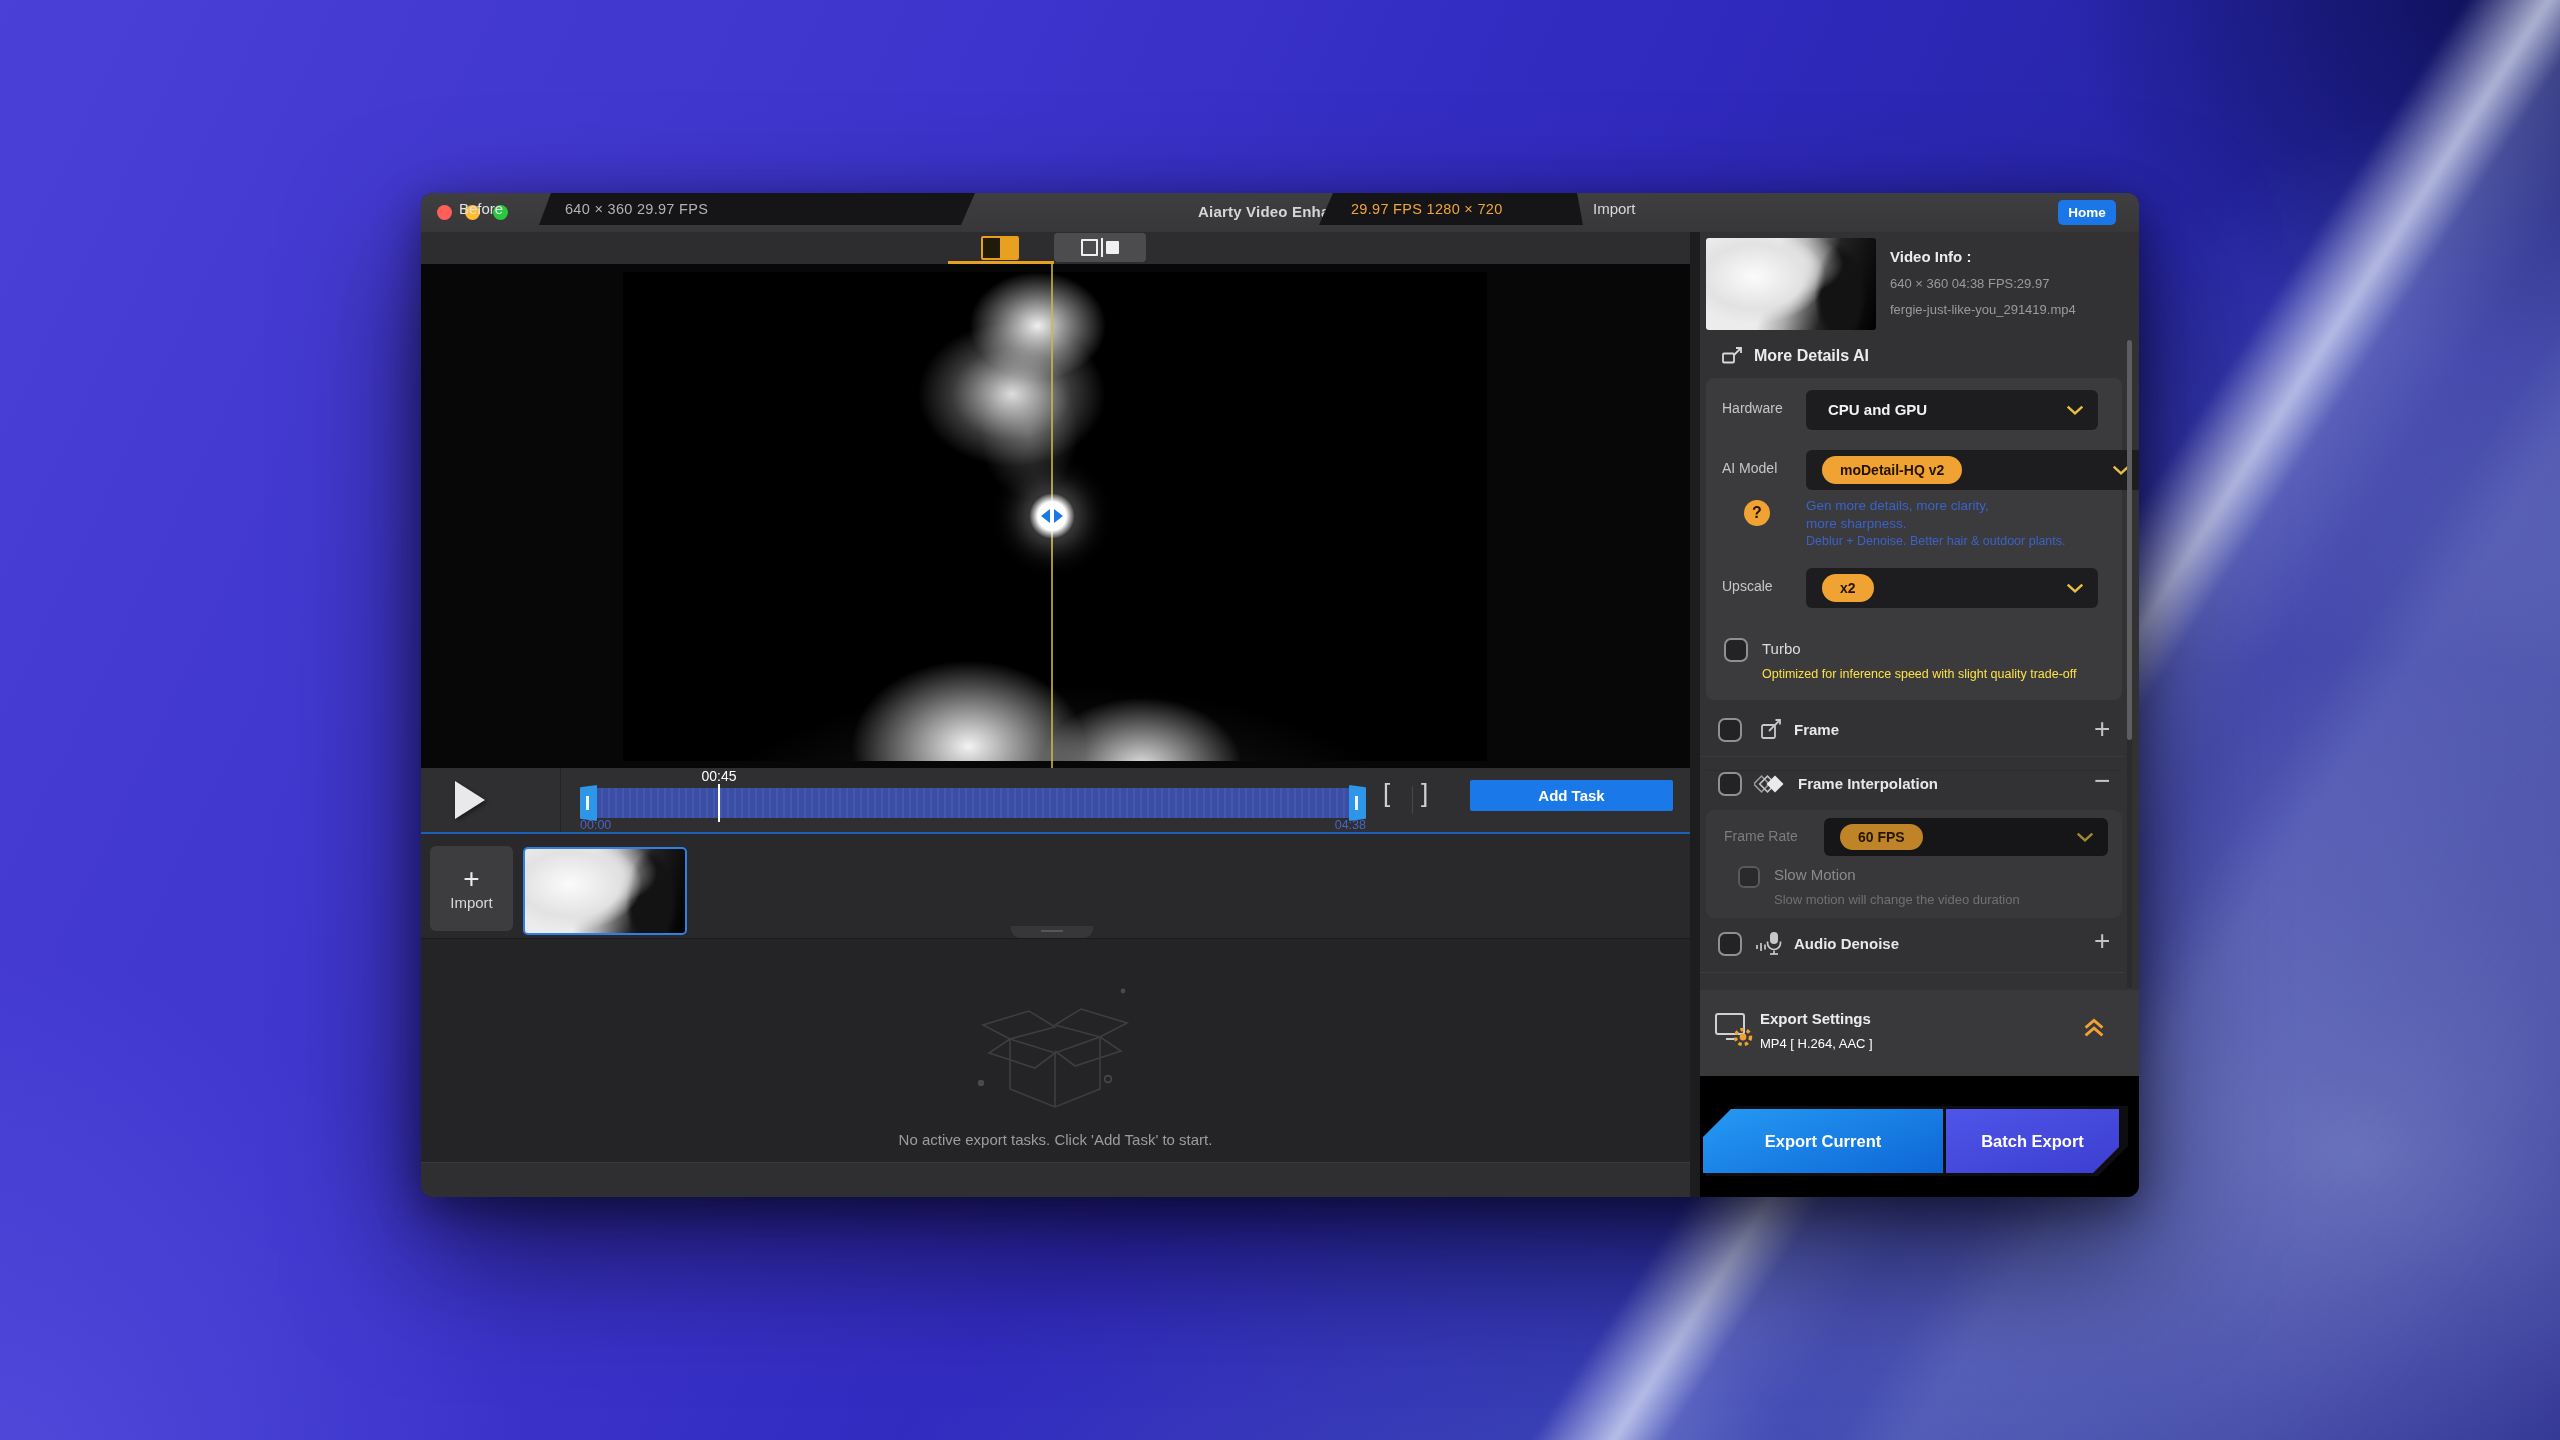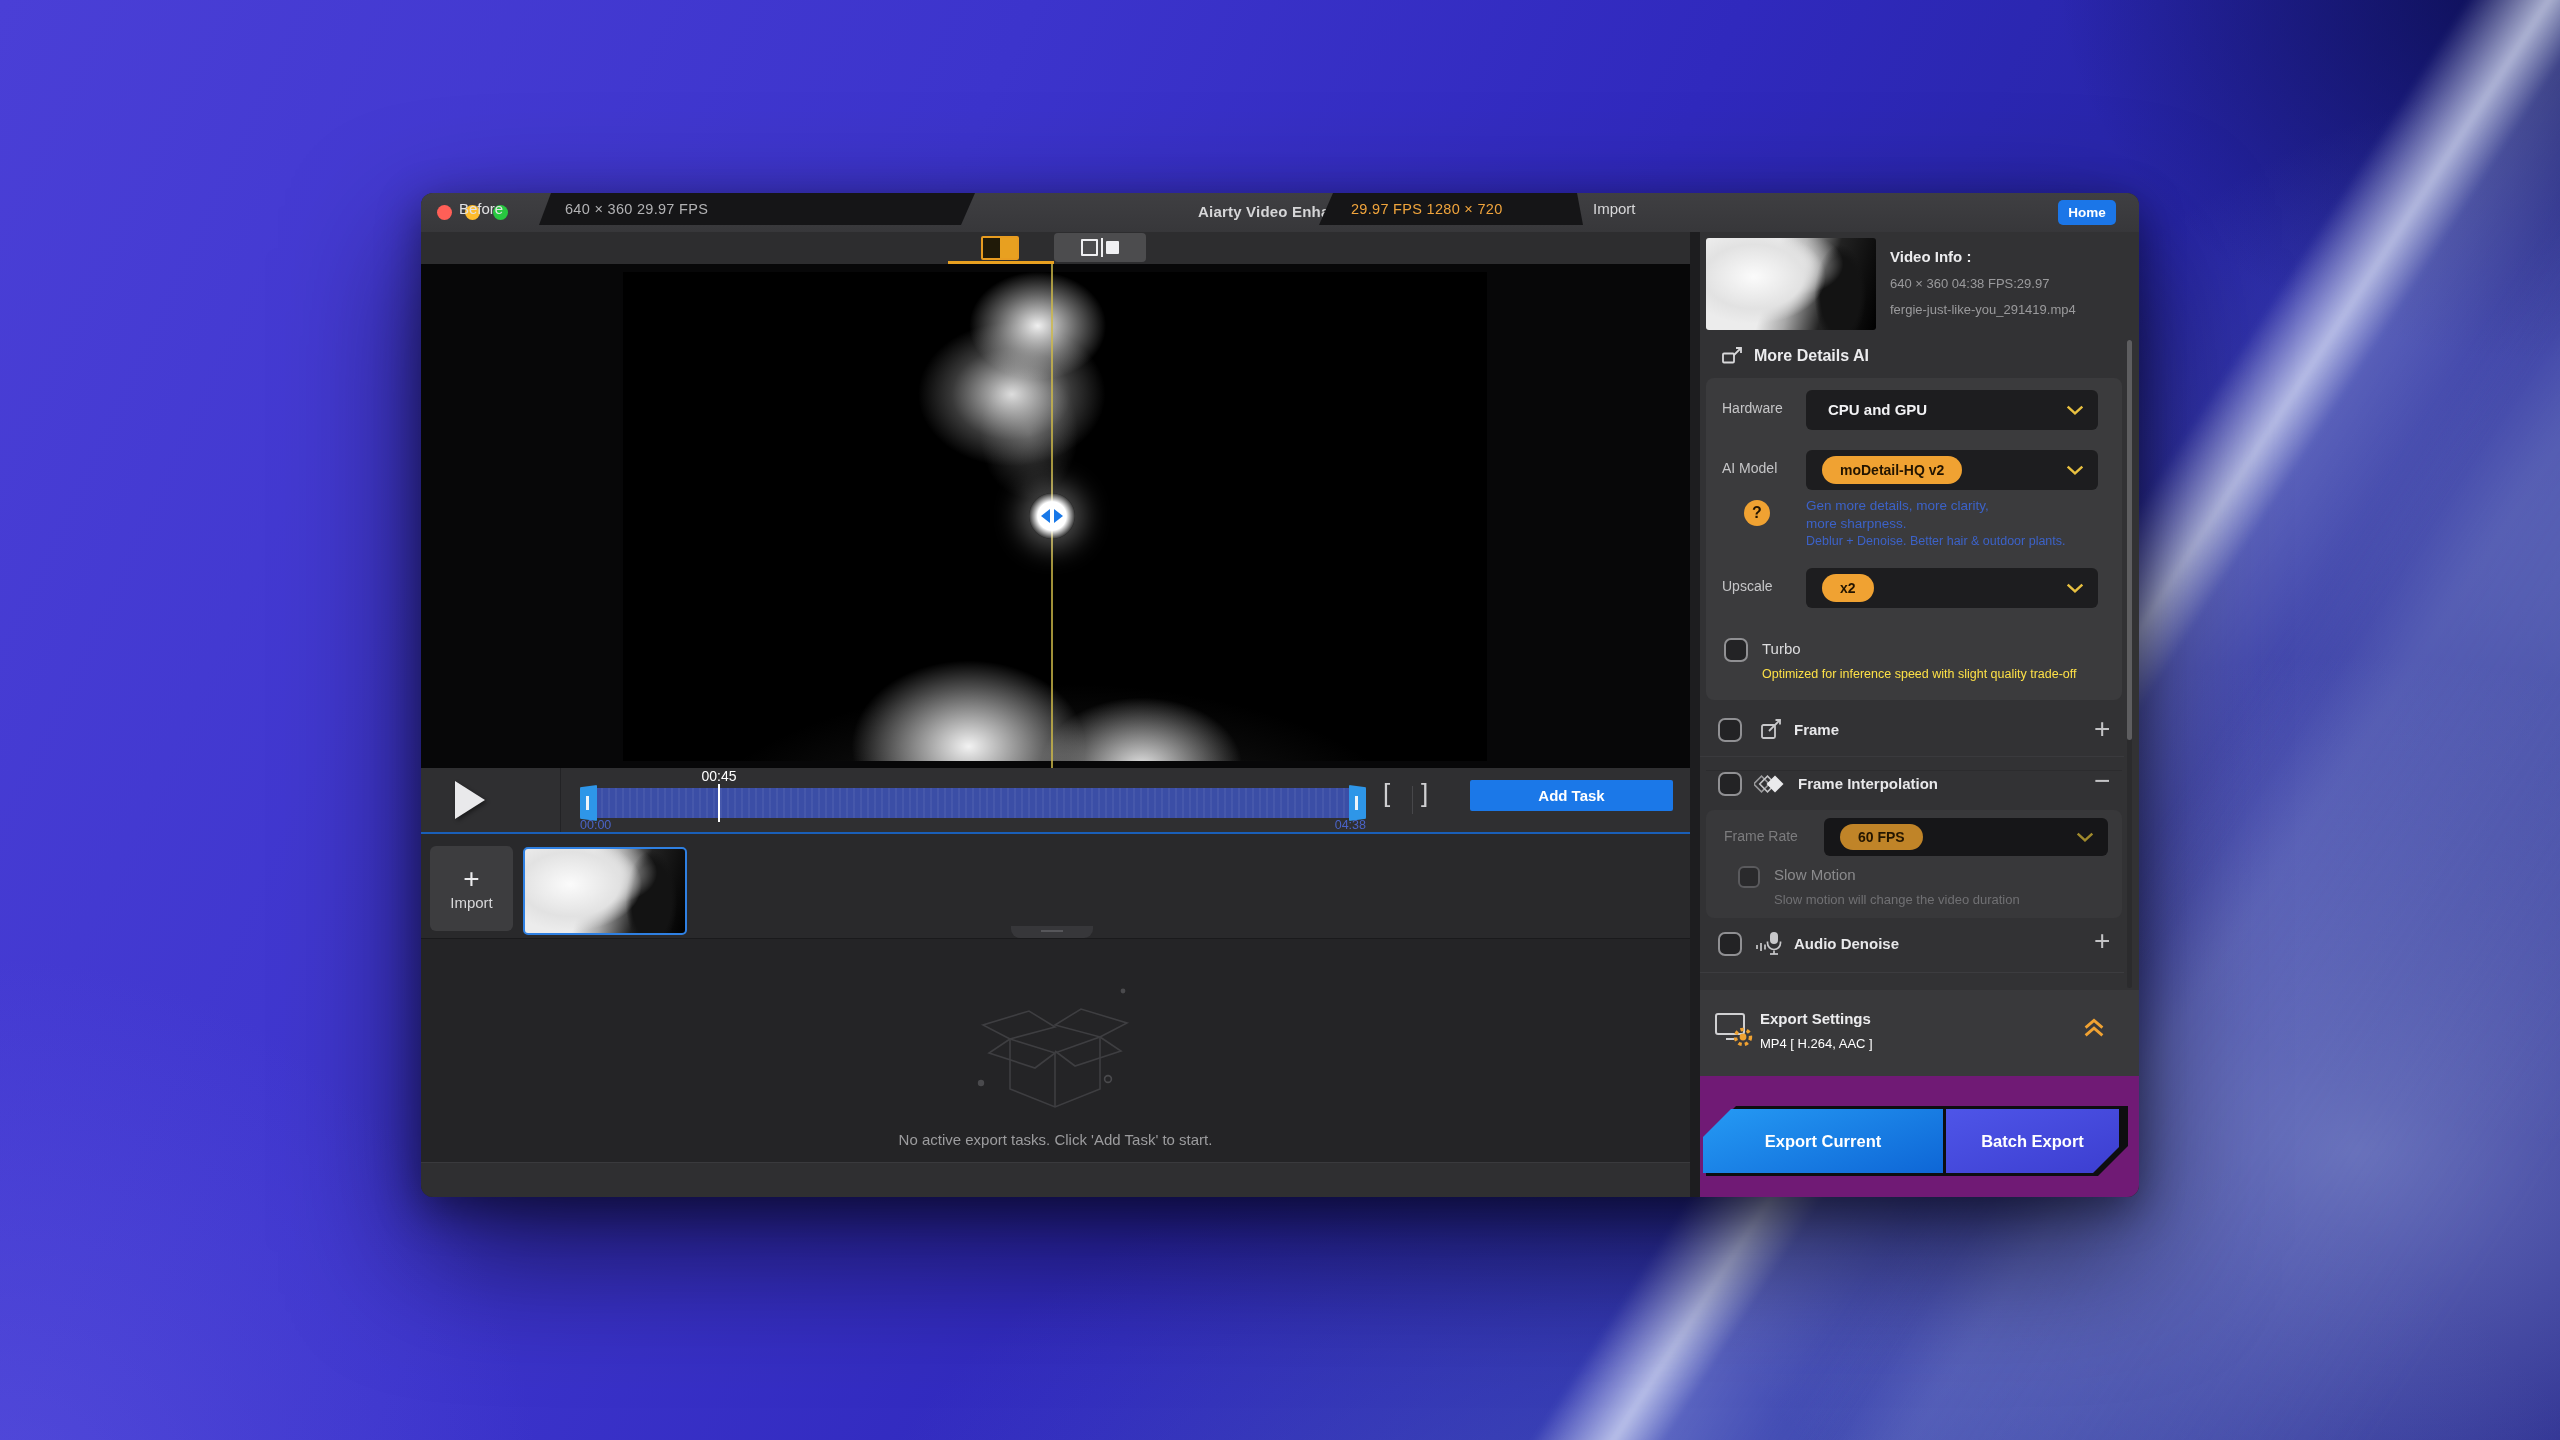--- a/index.html
+++ b/index.html
@@ -119,21 +119,21 @@
   .sec-icon{left:20px;top:113px;width:24px;height:24px;}
   .sec-title{left:54px;top:115px;font-size:16px;font-weight:600;color:#ececee;}
   .card1{left:6px;top:146px;width:416px;height:322px;background:#3b3b3d;border-radius:8px;}
   .fld-lbl{font-size:14px;color:#c6c6c8;}
   .dd{background:#1d1d1f;border-radius:6px;}
   .dd-chev{position:absolute;right:14px;top:50%;transform:translateY(-50%);width:18px;height:11px;}
   .hw-lbl{left:22px;top:168px;}
   .hw-dd{left:106px;top:158px;width:292px;height:40px;}
   .hw-val{position:absolute;left:22px;top:0;line-height:40px;font-size:15px;font-weight:700;color:#f2f2f4;}
   .am-lbl{left:22px;top:228px;}
-  .am-dd{left:106px;top:218px;width:292px;height:40px;}
+  .am-dd{left:106px;top:218px;width:292px;height:40px;padding-left:46px;}
   .pill{position:absolute;left:16px;top:6px;height:28px;border-radius:14px;background:#f0a232;color:#221400;
     font-size:14px;font-weight:700;display:flex;align-items:center;justify-content:center;padding:0 18px;}
   .help-circ{left:44px;top:268px;width:26px;height:26px;border-radius:50%;background:#f0a232;color:#221400;
     font-size:16px;font-weight:800;display:flex;align-items:center;justify-content:center;}
   .help-line{left:106px;font-size:13.5px;color:#3c62c8;white-space:nowrap;}
   .hl1{top:266px;} .hl2{top:284px;} .hl3{top:302px;font-size:12.5px;}
   .up-lbl{left:22px;top:346px;}
   .up-dd{left:106px;top:336px;width:292px;height:40px;}
   .card-div{left:6px;top:538px;width:416px;height:1px;background:#2c2c2e;}
   .chk{width:24px;height:24px;border:2px solid #909093;border-radius:7px;background:#232325;box-sizing:border-box;}
@@ -164,21 +164,21 @@
   .ad-lbl{left:94px;top:703px;}
   .ad-exp{left:394px;top:696px;}
   .row-div2{left:0px;top:740px;width:424px;height:1px;background:#3c3c3f;}
   .sb-track{left:427px;top:108px;width:5px;height:648px;background:#2b2b2d;border-radius:3px;}
   .sb-thumb{left:427px;top:108px;width:5px;height:400px;background:#5e5e60;border-radius:3px;}
   .es-block{left:0;top:758px;width:439px;height:86px;background:#39393b;}
   .es-icon{left:12px;top:18px;width:44px;height:42px;}
   .es-title{left:60px;top:20px;font-size:15px;font-weight:700;color:#ececee;}
   .es-format{left:60px;top:46px;font-size:13px;color:#ffffff;}
   .es-chev{left:382px;top:26px;width:24px;height:22px;}
-  .export-footer{left:0;top:844px;width:439px;height:121px;background:#701a75;}
+  .export-footer{left:0;top:844px;width:439px;height:121px;background:#000000;}
   .btn-frame{left:6px;top:30px;width:422px;height:70px;background:#0e0e10;
     clip-path:polygon(30px 0,100% 0,100% calc(100% - 30px),calc(100% - 30px) 100%,0 100%,0 30px);}
   .btn{position:absolute;top:3px;height:64px;display:flex;align-items:center;justify-content:center;
     color:#fff;font-size:16.5px;font-weight:700;}
   .btn-exp-cur{left:3px;width:240px;background:linear-gradient(160deg,#259af4,#0e66d6);
     clip-path:polygon(28px 0,100% 0,100% 100%,0 100%,0 28px);}
   .btn-batch{left:246px;width:173px;background:linear-gradient(160deg,#4e55e8,#3c3ed0);
     clip-path:polygon(0 0,100% 0,100% calc(100% - 26px),calc(100% - 26px) 100%,0 100%);}
   svg{display:block;}
 </style>

